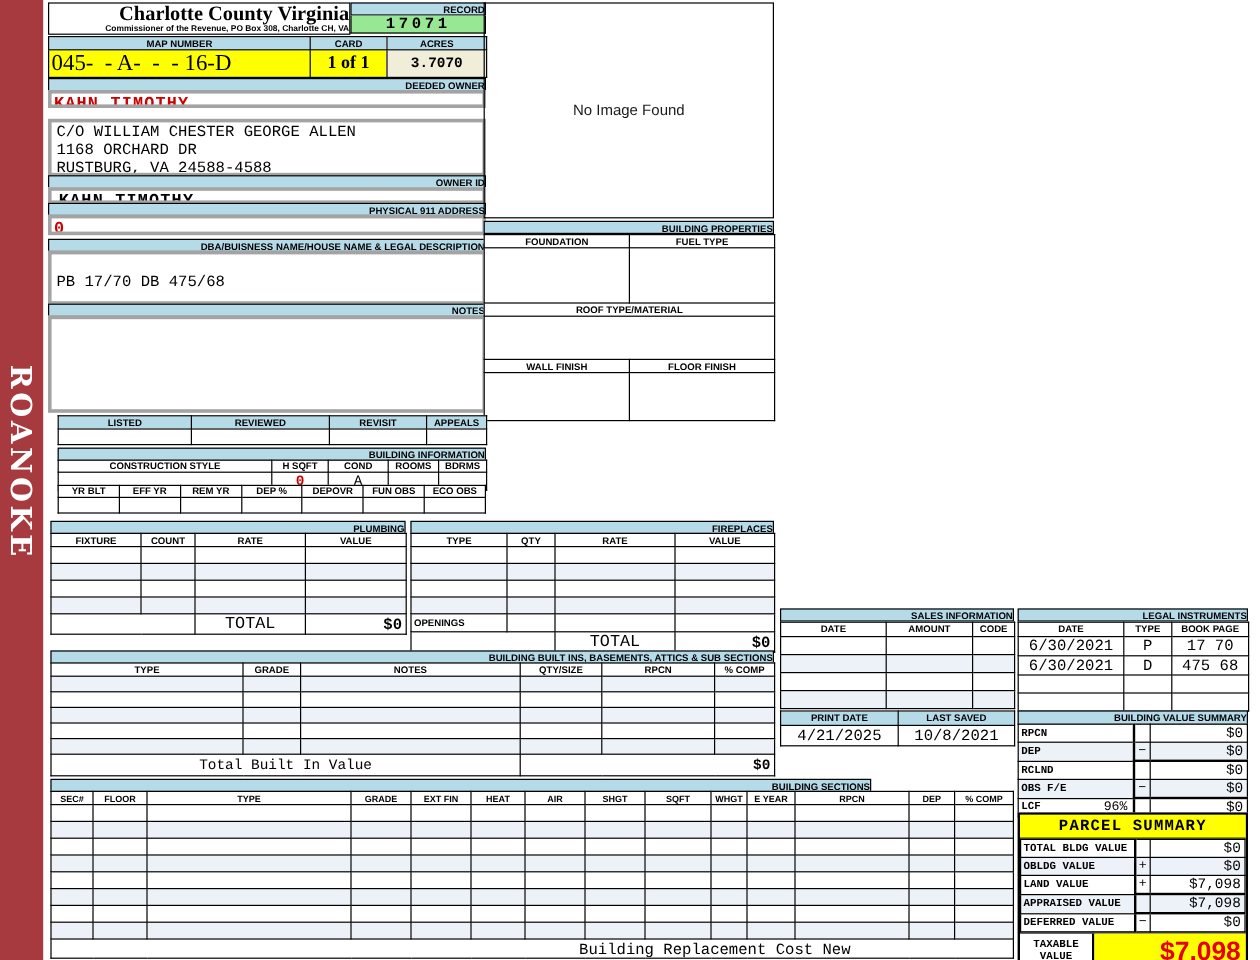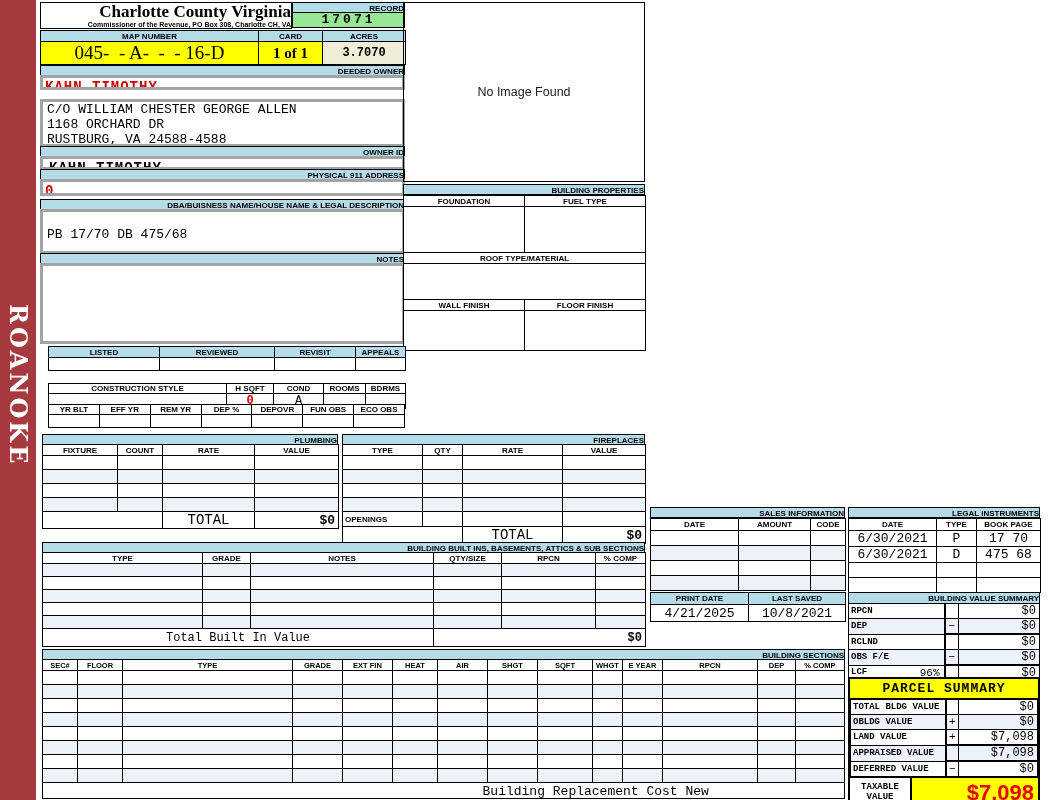--- a/index.html
+++ b/index.html
@@ -35,21 +35,21 @@
   
   #title-box{left:40px;top:2px;width:252px;height:27px;border:1px solid #000;text-align:right;background:#fff}
   #county{font:bold 17px "Liberation Serif",serif;line-height:18px}
   #commissioner{font:bold 7px "Liberation Sans",sans-serif;line-height:7px}
   #record-box{left:292px;top:2px;width:113px}
   #record-value{background:var(--green);border:1px solid #000;border-top:none;height:15px;
       font:bold 13px "Liberation Mono",monospace;text-align:center;letter-spacing:3px;line-height:14px}
   #map-table{left:40px;top:30px;width:365px}
   .t-map th{background:var(--header-blue)}
   .t-map td{height:22px}
-  #map-val{background:var(--yellow);font:19px "Liberation Serif",serif;text-align:center;white-space:pre}
+  #map-val{background:var(--yellow);font:19px "Liberation Serif",serif;text-align:left;white-space:pre}
   #card-val{background:var(--yellow);font:bold 15px "Liberation Serif",serif;text-align:center}
   #acres-val{background:var(--cream);font:bold 12px "Liberation Mono",monospace;text-align:center}
   
   .ow{left:40px;width:365px}
   .name-val{font:bold 14px "Liberation Mono",monospace;letter-spacing:1px;padding:1px 2px}
   .addr div{font:13px "Liberation Mono",monospace;line-height:15px;padding-left:4px}
   
   #img-box{left:403px;top:2px;width:242px;height:180px;border:1px solid #000;
       display:flex;align-items:center;justify-content:center;font:12.5px "Liberation Sans",sans-serif;color:#1a1a1a}
   #bp{left:403px;top:184px;width:242px}
@@ -72,21 +72,21 @@
   #fire{left:342px;top:444px;width:303px}
   #plumb td,#fire td{height:14px}
   #plumb .trow td,#fire .trow td{height:15px}
   
   #bi-bar{left:42px;top:542px;width:603px}
   #bi{left:42px;top:552px;width:603px}
   #bi td{height:13px;font-size:12px}
   #bi .bi-total td{height:18px}
   .bi-total-label{font:14px "Liberation Mono",monospace;text-align:center;padding-right:2px}
   
-  #bs-bar{left:42px;top:649px;width:803px}
+  #bs-bar{left:42px;top:649px;width:684px}
   #bs{left:42px;top:659px;width:803px}
   #bs th{font-size:7.5px}
   #bs td{height:14px;font-size:12px}
   #bs .bs-footer{height:16px;position:relative}
   #bs .bs-footer span{position:absolute;left:69%;top:1px;transform:translateX(-50%);
       font:13px "Liberation Mono",monospace}
   
   #sales-bar{left:650px;top:507px;width:195px}
   #sales{left:650px;top:518px;width:195px}
   #sales th,#legal th{height:12px}
@@ -235,20 +235,21 @@
       <tr>
         <td></td>
         <td></td>
         <td></td>
         <td></td>
       </tr>
     </tbody>
       </table>
   </div>
 
+  <div id="binfo-bar" class="abs bar">BUILDING INFORMATION</div>
   <div id="binfo1" class="abs">
     <table>
       <colgroup>
           <col style="width:178px">
           <col style="width:47px">
           <col style="width:50px">
           <col style="width:42px">
           <col style="width:40px">
         </colgroup>
       <tbody>

